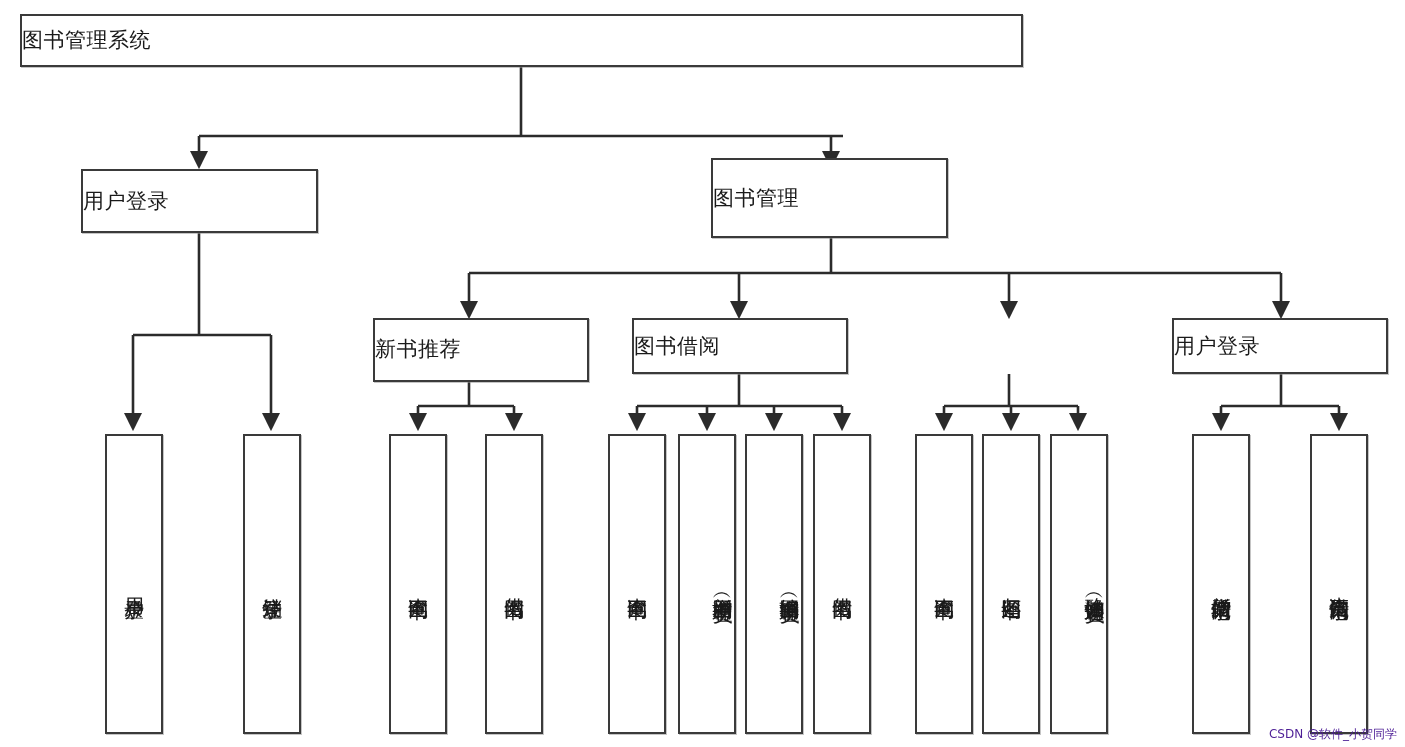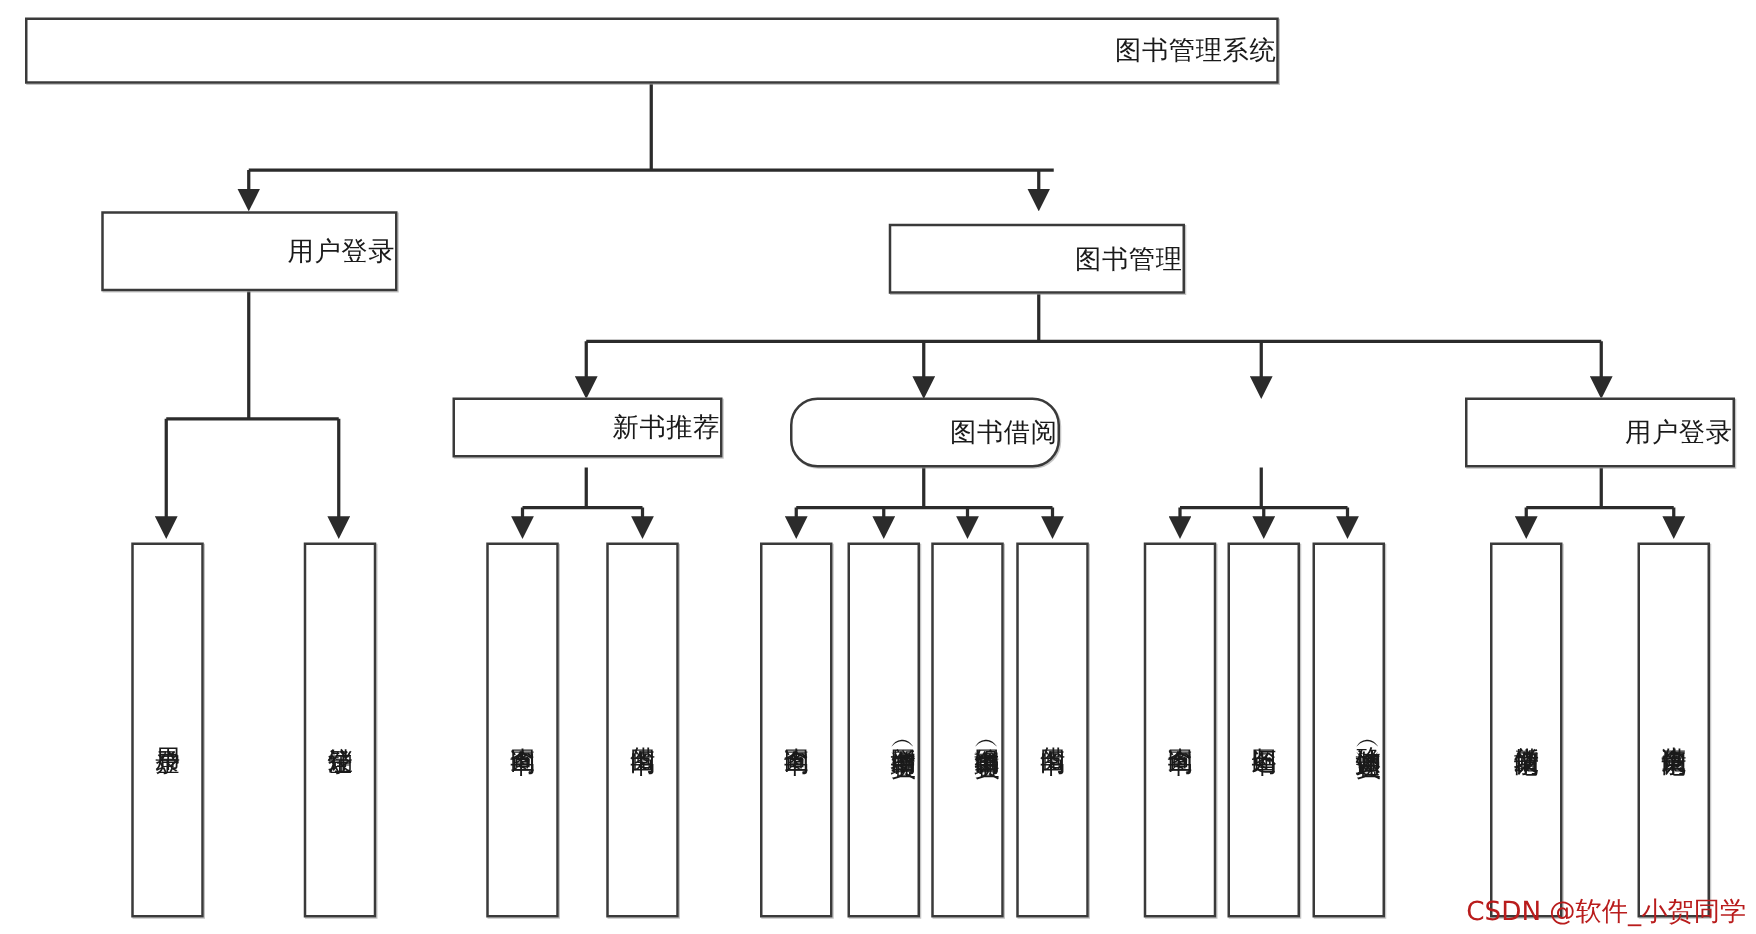--- a/index.html
+++ b/index.html
@@ -25,21 +25,21 @@
     height: 747px;
     pointer-events: none;
   }
   .node {
     position: absolute;
     box-sizing: border-box;
     background: #ffffff;
     border: 2px solid #3a3a3a;
     display: flex;
     align-items: center;
-    justify-content: flex-end;
+    justify-content: flex-start;
     color: #1a1a1a;
     box-shadow: 1px 1px 0 rgba(150,150,150,0.55);
   }
   .node .label {
     display: block;
     text-align: center;
     line-height: 1.0;
     letter-spacing: 0.5px;
   }
   .node.horizontal .label {
@@ -63,22 +63,22 @@
     letter-spacing: 1px;
   }
   .node.vertical.tall-text {
     align-items: flex-start;
     padding-top: 4px;
   }
   #watermark {
     position: absolute;
     right: 8px;
     bottom: 4px;
-    font-size: 21px;
-    color: #b91c1c;
+    font-size: 12px;
+    color: #4c1d95;
     font-family: "DejaVu Sans", "Liberation Sans", sans-serif;
     white-space: nowrap;
     user-select: none;
   }
 </style>
 </head>
 <body>
 
 <div id="canvas">
 
@@ -133,29 +133,29 @@
   </svg>
 
   <div class="node root horizontal" style="left:20px; top:14px; width:1003px; height:53px;">
     <span class="label">图书管理系统</span>
   </div>
 
   <div class="node horizontal" style="left:81px; top:169px; width:237px; height:64px;">
     <span class="label">用户登录</span>
   </div>
 
-  <div class="node horizontal" style="left:711px; top:179px; width:237px; height:56px;">
+  <div class="node horizontal" style="left:711px; top:158px; width:237px; height:80px;">
     <span class="label">图书管理</span>
   </div>
 
-  <div class="node horizontal" style="left:362px; top:318px; width:216px; height:48px;">
+  <div class="node horizontal" style="left:373px; top:318px; width:216px; height:64px;font-family:Liberation Mono, monospace;">
     <span class="label">新书推荐</span>
   </div>
 
-  <div class="node horizontal" style="left:632px; top:318px; width:216px; height:56px;border-radius:22px;">
+  <div class="node horizontal" style="left:632px; top:318px; width:216px; height:56px;">
     <span class="label">图书借阅</span>
   </div>
 
 
   <div class="node horizontal" style="left:1172px; top:318px; width:216px; height:56px;">
     <span class="label">用户登录</span>
   </div>
 
   <div class="node vertical" style="left:105px; top:434px; width:58px; height:300px; align-items:center; padding-top:0;">
     <span class="label">用户登录</span>

